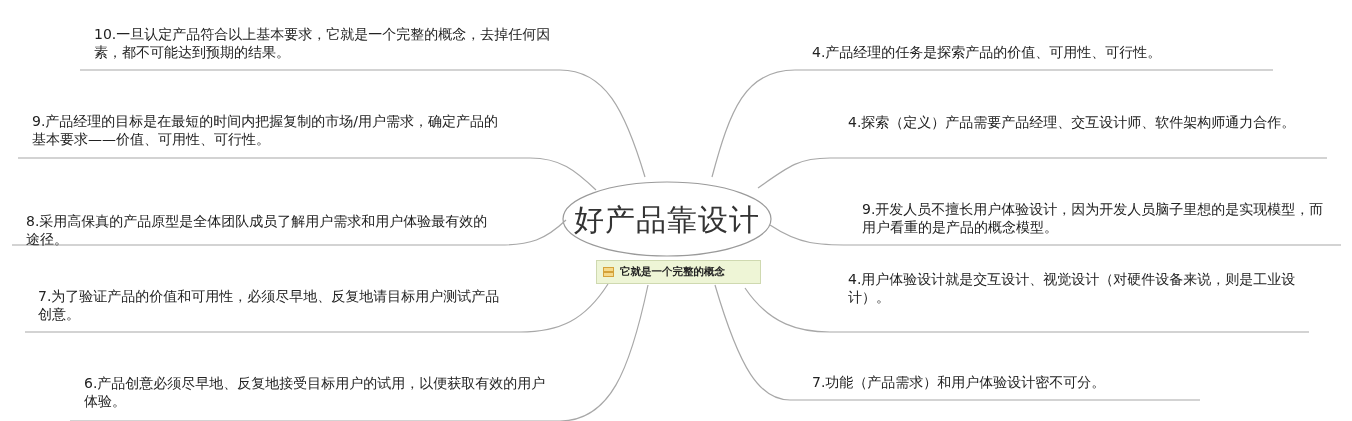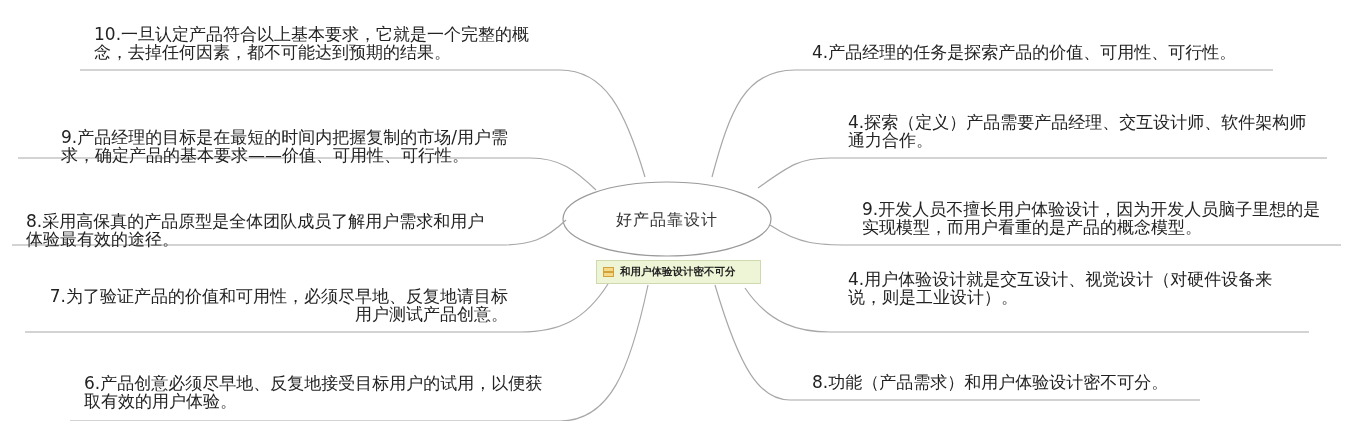--- a/index.html
+++ b/index.html
@@ -1,22 +1,22 @@
 <!DOCTYPE html>
 <html><head>
 <meta charset="utf-8">
 <style>
   html, body { margin:0; padding:0; background:#ffffff; }
   body { width:1352px; height:421px; position:relative; overflow:hidden;
          font-family:"DejaVu Sans","Liberation Sans",sans-serif; color:#222; }
   svg.links { position:absolute; left:0; top:0; width:1352px; height:421px; }
-  .topic { position:absolute; font-size:17px; line-height:18px; color:#222; white-space:normal; }
+  .topic { position:absolute; font-size:14px; line-height:18px; color:#222; white-space:normal; }
   .center { position:absolute; left:563px; top:183px; width:208px; height:74px;
             display:flex; align-items:center; justify-content:center;
-            font-family:"DejaVu Serif","Liberation Serif",serif; font-size:16px; color:#333; letter-spacing:1px; }
+            font-family:"DejaVu Serif","Liberation Serif",serif; font-size:30px; color:#333; letter-spacing:1px; }
   .label-box { position:absolute; left:596px; top:260px; width:165px; height:24px;
                background:#eef5d6; border:1px solid #cfd9b0; box-sizing:border-box;
                display:flex; align-items:center; font-size:10.5px; font-weight:bold; color:#222; }
   .label-icon { width:11px; height:10px; margin:0 6px 0 6px; position:relative; }
   .label-icon::before, .label-icon::after { content:""; position:absolute; left:0; width:9px; height:3px;
       border:1px solid #d4a23a; background:#f5d98a; }
   .label-icon::before { top:0; }
   .label-icon::after { top:5px; }
 </style>
 </head>
@@ -40,46 +40,46 @@
     <path d="M648,285 C630,370 610,421 560,421 L70,421"></path>
   </g>
 </svg>
 
 <div class="center">
   <span>好产品靠设计</span>
 </div>
 
 <div class="label-box">
   <span class="label-icon"></span>
-  <span>和用户体验设计密不可分</span>
+  <span>它就是一个完整的概念</span>
 </div>
 
 <div class="topic" style="left:812px; top:43px; width:470px;">
   <span>4.产品经理的任务是探索产品的价值、可用性、可行性。</span>
 </div>
 <div class="topic" style="left:848px; top:113px; width:470px;">
   <span>4.探索（定义）产品需要产品经理、交互设计师、软件架构师通力合作。</span>
 </div>
 <div class="topic" style="left:862px; top:200px; width:475px;">
   <span>9.开发人员不擅长用户体验设计，因为开发人员脑子里想的是实现模型，而用户看重的是产品的概念模型。</span>
 </div>
 <div class="topic" style="left:848px; top:270px; width:450px;">
   <span>4.用户体验设计就是交互设计、视觉设计（对硬件设备来说，则是工业设计）。</span>
 </div>
 <div class="topic" style="left:812px; top:373px; width:390px;">
-  <span>8.功能（产品需求）和用户体验设计密不可分。</span>
+  <span>7.功能（产品需求）和用户体验设计密不可分。</span>
 </div>
 
 <div class="topic" style="left:94px; top:25px; width:460px;">
   <span>10.一旦认定产品符合以上基本要求，它就是一个完整的概念，去掉任何因素，都不可能达到预期的结果。</span>
 </div>
-<div class="topic" style="left:32px; top:128px; width:475px;margin-left:29px;">
+<div class="topic" style="left:32px; top:112px; width:475px;">
   <span>9.产品经理的目标是在最短的时间内把握复制的市场/用户需求，确定产品的基本要求——价值、可用性、可行性。</span>
 </div>
 <div class="topic" style="left:26px; top:212px; width:470px;">
   <span>8.采用高保真的产品原型是全体团队成员了解用户需求和用户体验最有效的途径。</span>
 </div>
-<div class="topic" style="left:38px; top:287px; width:470px;text-align:right;">
+<div class="topic" style="left:38px; top:287px; width:470px;">
   <span>7.为了验证产品的价值和可用性，必须尽早地、反复地请目标用户测试产品创意。</span>
 </div>
 <div class="topic" style="left:84px; top:374px; width:470px;">
   <span>6.产品创意必须尽早地、反复地接受目标用户的试用，以便获取有效的用户体验。</span>
 </div>
 
 </body></html>

